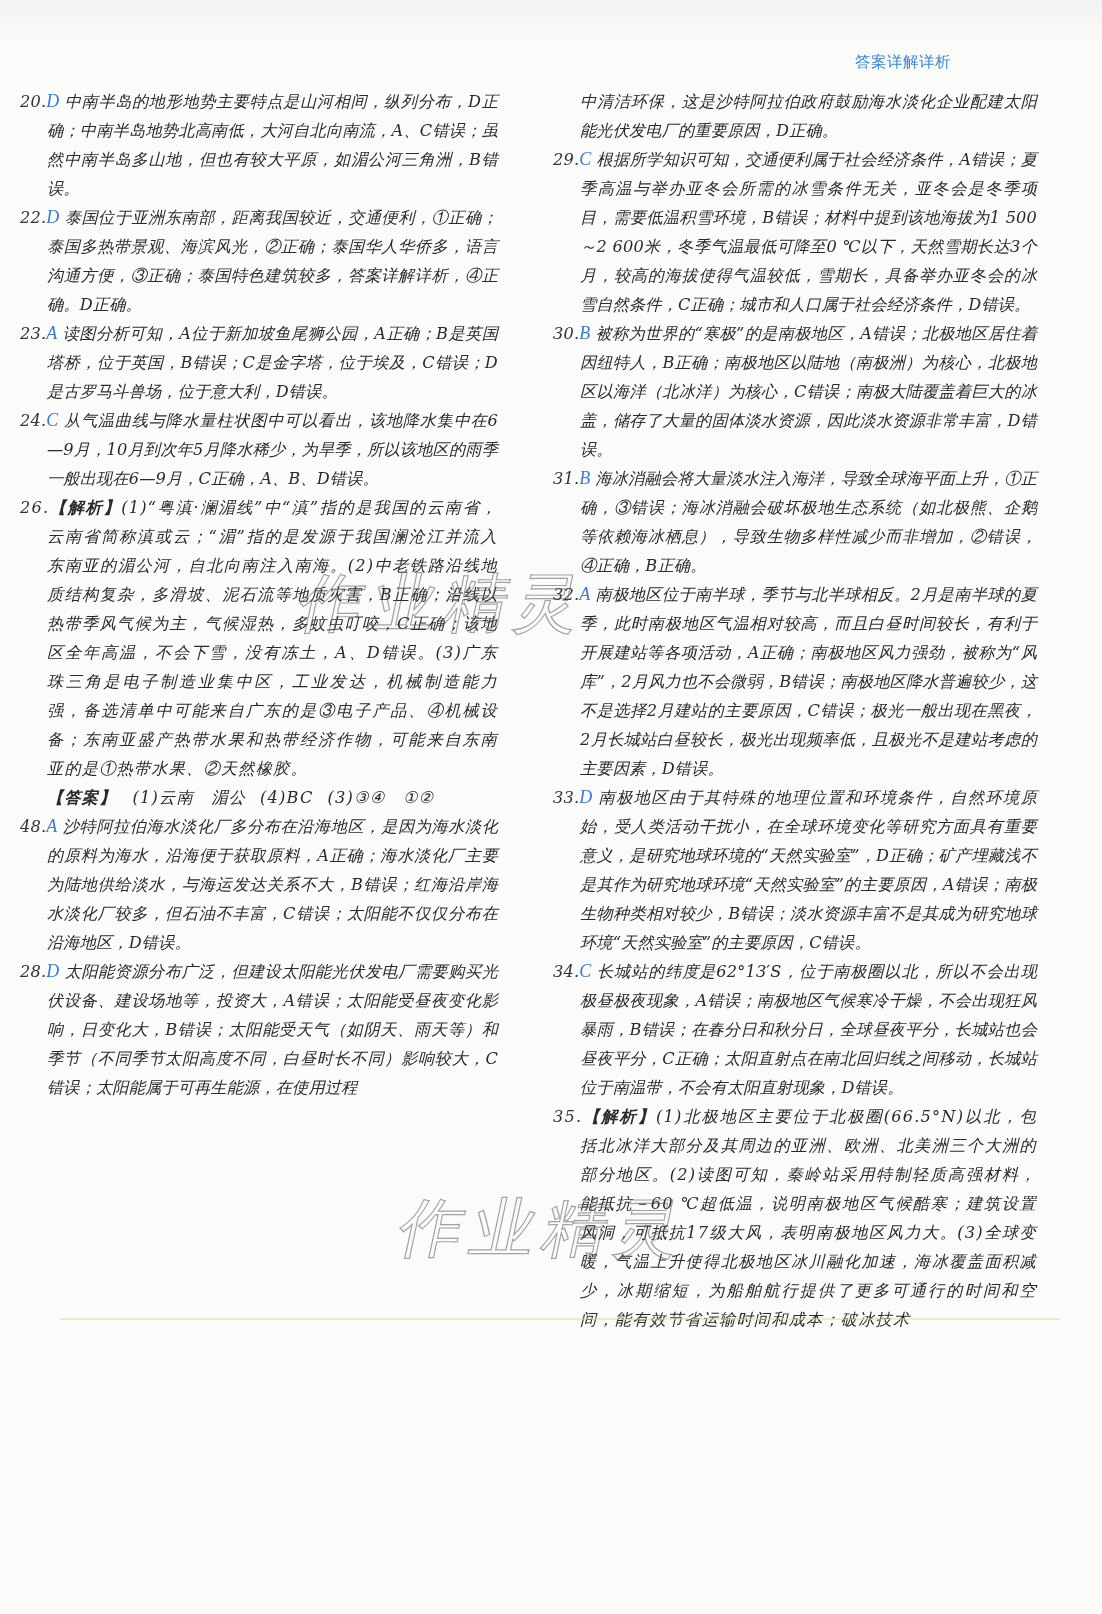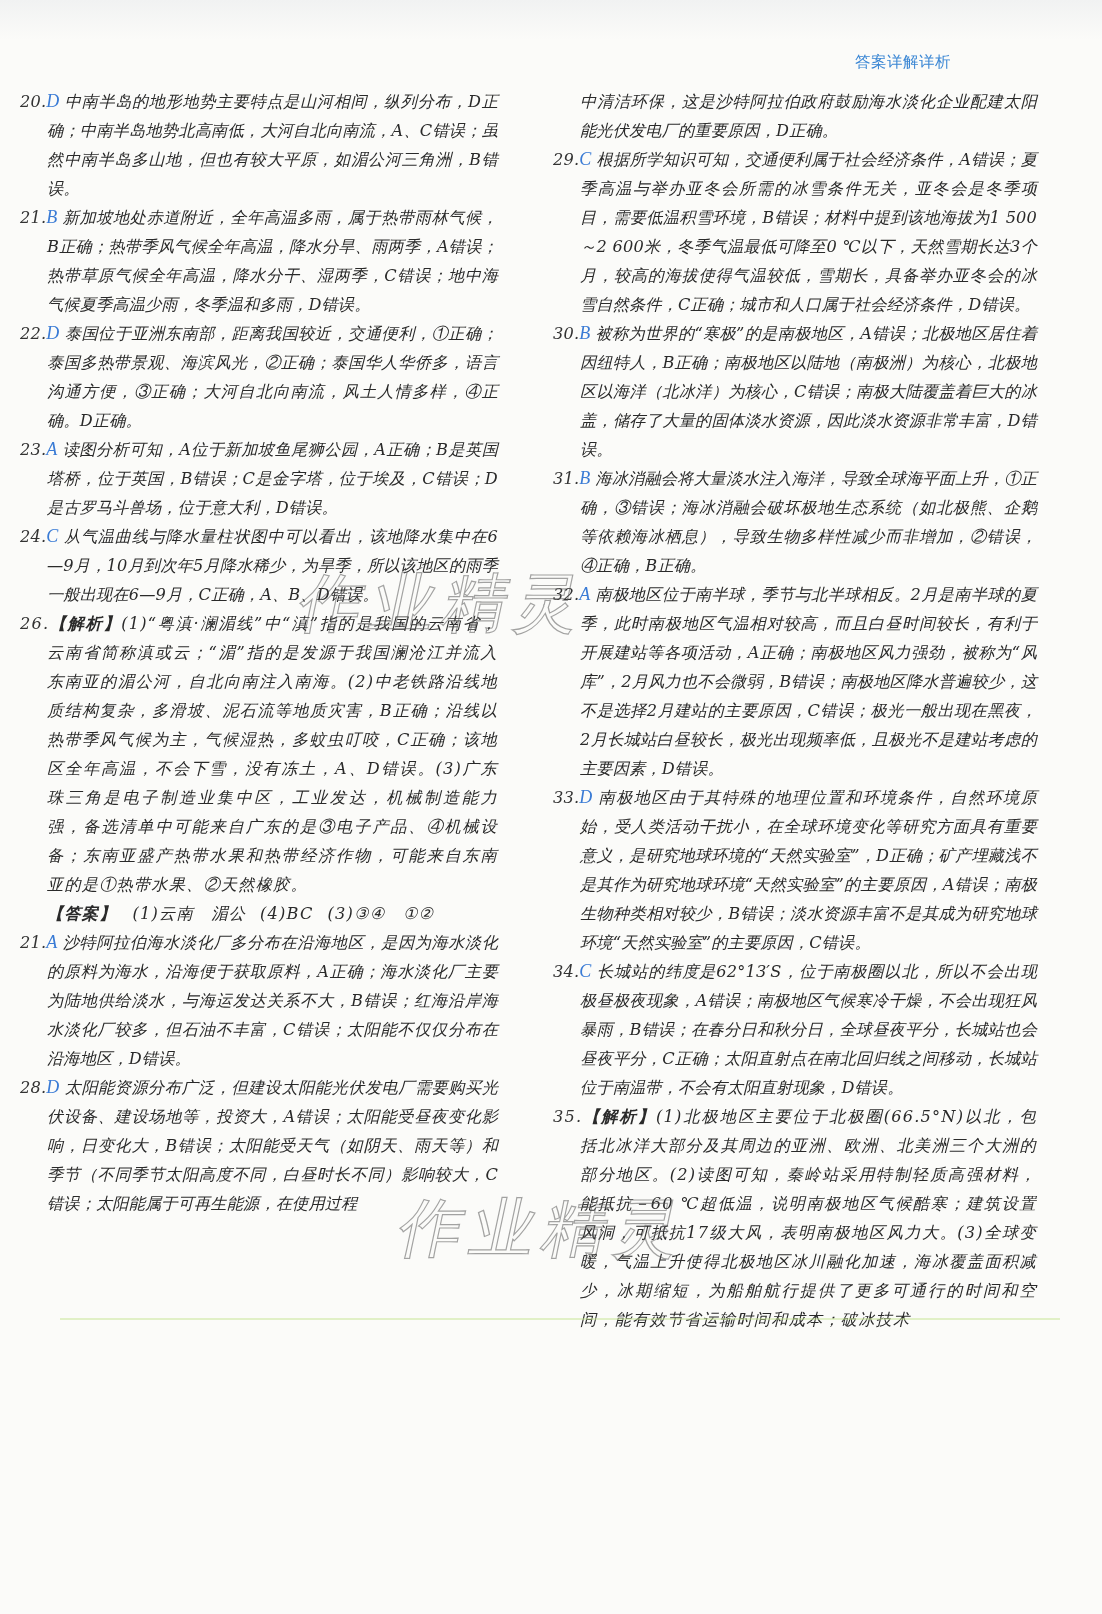--- a/index.html
+++ b/index.html
@@ -49,37 +49,34 @@
 
 <div class="page">
   <div class="top-strip"></div>
   <div class="header-title">答案详解详析</div>
 
   <div class="col col-left">
     <div class="item">
       <div class="para"><span class="qnum">20.</span><span class="ans">D</span><span>中南半岛的地形地势主要特点是山河相间，纵列分布，D正确；中南半岛地势北高南低，大河自北向南流，A、C错误；虽然中南半岛多山地，但也有较大平原，如湄公河三角洲，B错误。</span></div>
     </div>
     <div class="item">
-      <div class="para"><span class="qnum">21.</span><span class="ans">B</span><span>新加坡地处赤道附近，全年高温多雨，属于热带雨林气候，B正确；热带季风气候全年高温，降水分旱、雨两季，A错误；热带草原气候全年高温，降水分干、湿两季，C错误；地中海气候夏季高温少雨，冬季温和多雨，D错误。</span></div>
-    </div>
-    <div class="item">
-      <div class="para"><span class="qnum">22.</span><span class="ans">D</span><span>泰国位于亚洲东南部，距离我国较近，交通便利，①正确；泰国多热带景观、海滨风光，②正确；泰国华人华侨多，语言沟通方便，③正确；大河自北向南流，风土人情多样，④正确。D正确。</span></div>
+      <div class="para"><span class="qnum">22.</span><span class="ans">D</span><span>泰国位于亚洲东南部，距离我国较近，交通便利，①正确；泰国多热带景观、海滨风光，②正确；泰国华人华侨多，语言沟通方便，③正确；泰国特色建筑较多，答案详解详析，④正确。D正确。</span></div>
     </div>
     <div class="item">
       <div class="para"><span class="qnum">23.</span><span class="ans">A</span><span>读图分析可知，A位于新加坡鱼尾狮公园，A正确；B是英国塔桥，位于英国，B错误；C是金字塔，位于埃及，C错误；D是古罗马斗兽场，位于意大利，D错误。</span></div>
     </div>
     <div class="item">
       <div class="para"><span class="qnum">24.</span><span class="ans">C</span><span>从气温曲线与降水量柱状图中可以看出，该地降水集中在6—9月，10月到次年5月降水稀少，为旱季，所以该地区的雨季一般出现在6—9月，C正确，A、B、D错误。</span></div>
     </div>
     <div class="item analysis">
       <div class="para"><span class="qnum">26.</span><span class="bracket-label">【解析】</span><span>(1)“粤滇·澜湄线”中“滇”指的是我国的云南省，云南省简称滇或云；“湄”指的是发源于我国澜沧江并流入东南亚的湄公河，自北向南注入南海。(2)中老铁路沿线地质结构复杂，多滑坡、泥石流等地质灾害，B正确；沿线以热带季风气候为主，气候湿热，多蚊虫叮咬，C正确；该地区全年高温，不会下雪，没有冻土，A、D错误。(3)广东珠三角是电子制造业集中区，工业发达，机械制造能力强，备选清单中可能来自广东的是③电子产品、④机械设备；东南亚盛产热带水果和热带经济作物，可能来自东南亚的是①热带水果、②天然橡胶。</span></div>
       <div class="answer-line"><span class="bracket-label" style="margin-right:16px">【答案】</span><span>(1)云南　湄公</span><span>(4)BC</span><span>(3)③④　①②</span></div>
     </div>
     <div class="item">
-      <div class="para"><span class="qnum">21.</span><span class="ans">A</span><span>沙特阿拉伯海水淡化厂多分布在沿海地区，是因为海水淡化的原料为海水，沿海便于获取原料，A正确；海水淡化厂主要为陆地供给淡水，与海运发达关系不大，B错误；红海沿岸海水淡化厂较多，但石油不丰富，C错误；太阳能不仅仅分布在沿海地区，D错误。</span></div>
+      <div class="para"><span class="qnum">48.</span><span class="ans">A</span><span>沙特阿拉伯海水淡化厂多分布在沿海地区，是因为海水淡化的原料为海水，沿海便于获取原料，A正确；海水淡化厂主要为陆地供给淡水，与海运发达关系不大，B错误；红海沿岸海水淡化厂较多，但石油不丰富，C错误；太阳能不仅仅分布在沿海地区，D错误。</span></div>
     </div>
     <div class="item">
       <div class="para"><span class="qnum">28.</span><span class="ans">D</span><span>太阳能资源分布广泛，但建设太阳能光伏发电厂需要购买光伏设备、建设场地等，投资大，A错误；太阳能受昼夜变化影响，日变化大，B错误；太阳能受天气（如阴天、雨天等）和季节（不同季节太阳高度不同，白昼时长不同）影响较大，C错误；太阳能属于可再生能源，在使用过程</span></div>
     </div>
   </div>
 
   <div class="col col-right">
     <div class="item">
       <div class="para" style="padding-left:27px;text-indent:0"><span>中清洁环保，这是沙特阿拉伯政府鼓励海水淡化企业配建太阳能光伏发电厂的重要原因，D正确。</span></div>
     </div>

